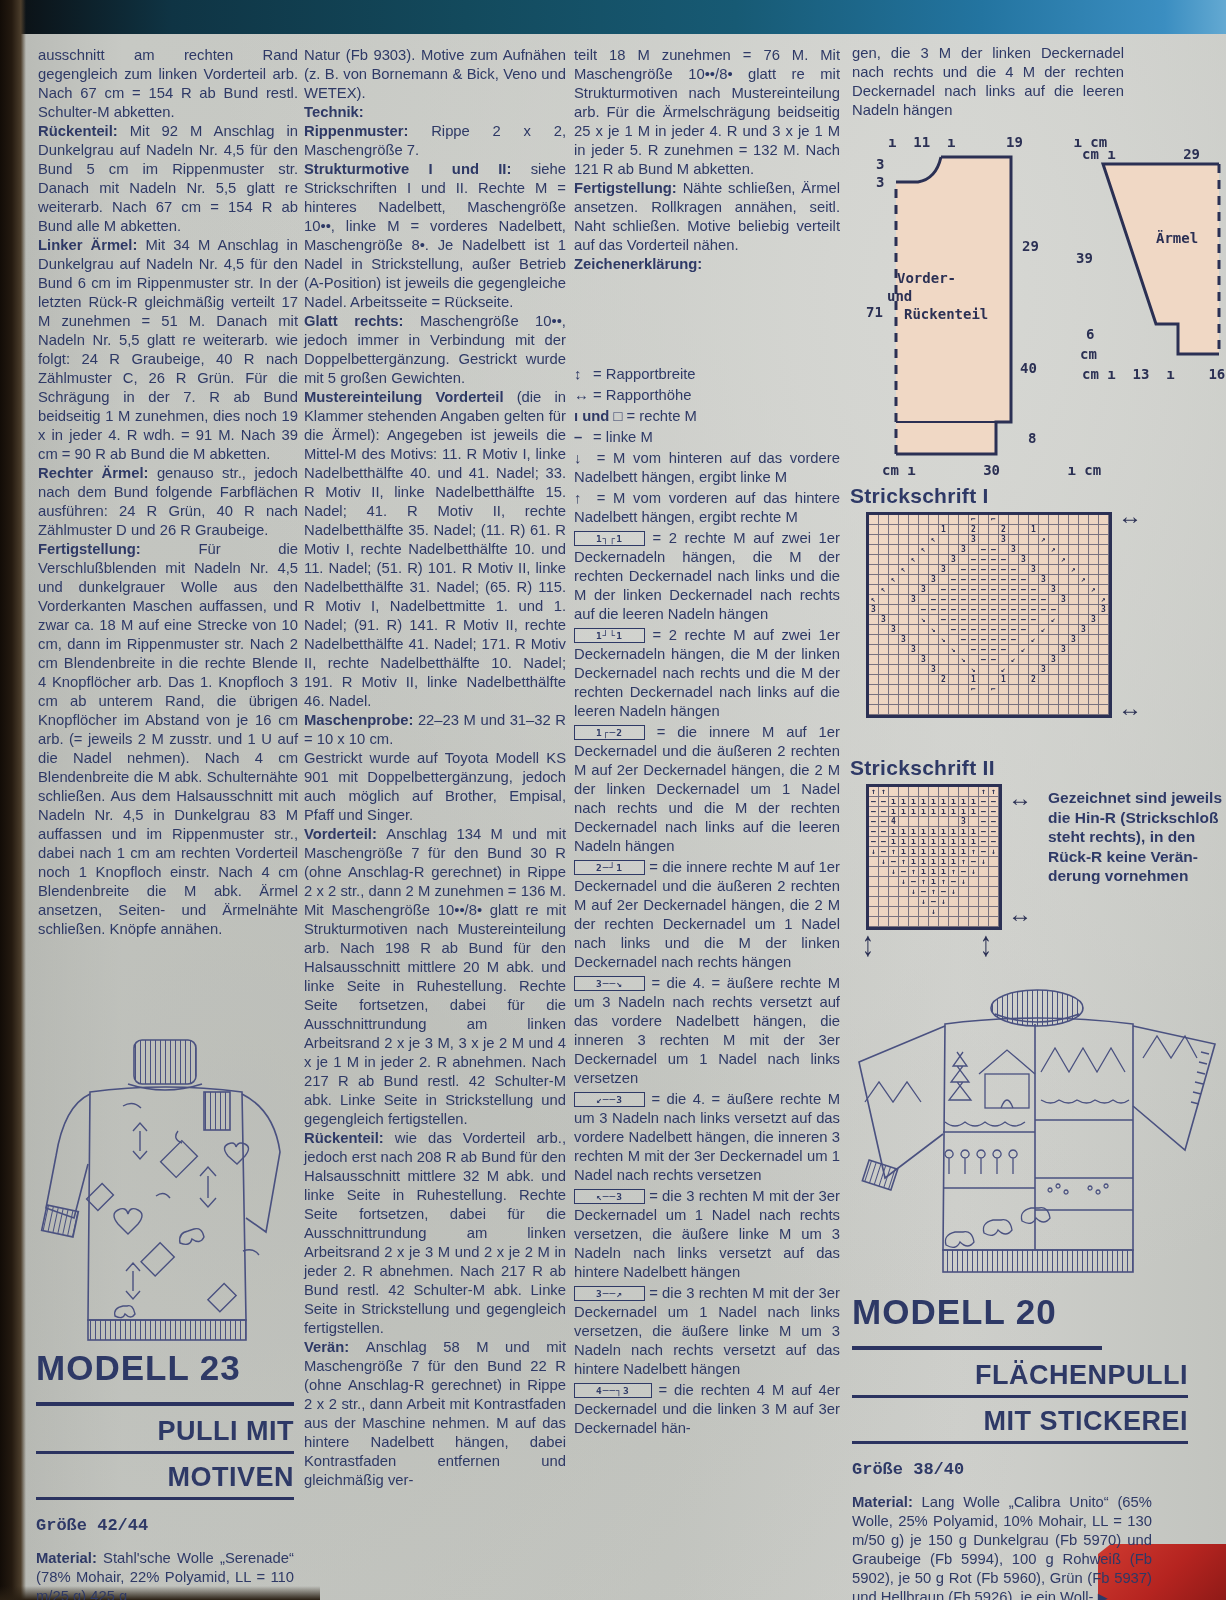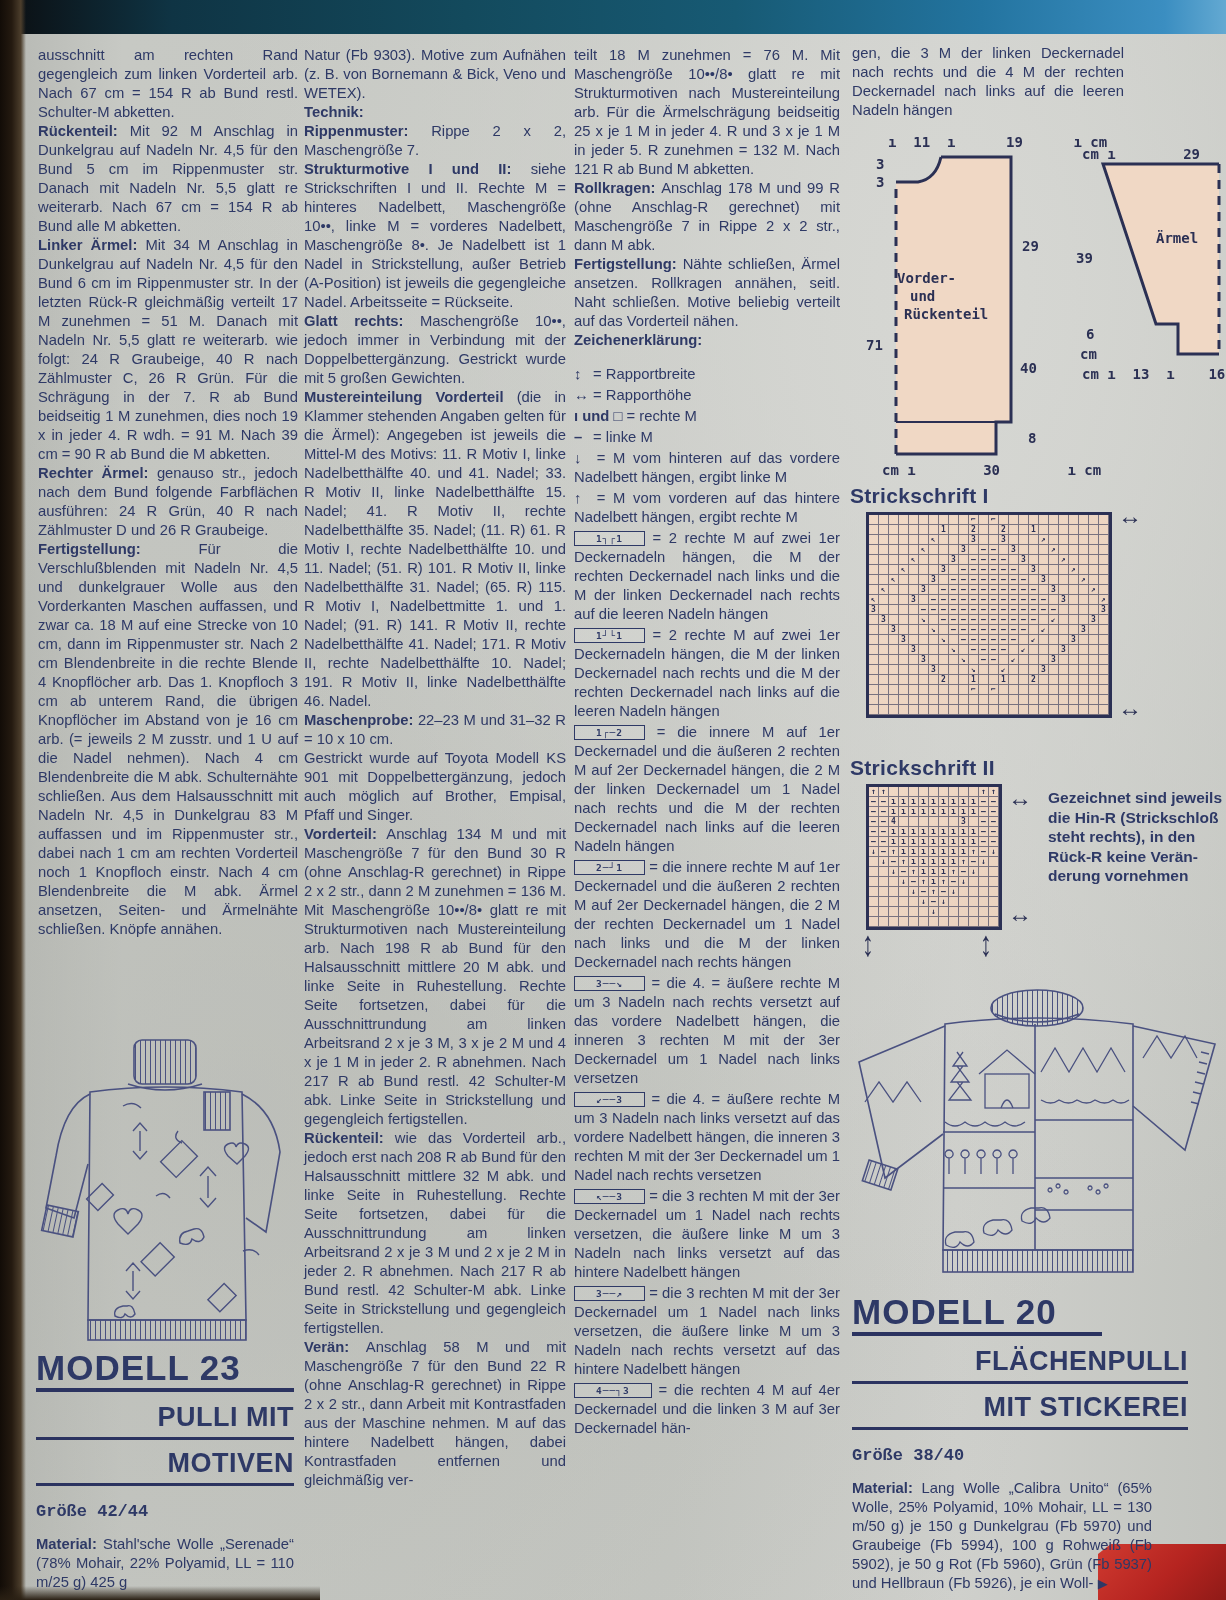--- a/index.html
+++ b/index.html
@@ -21,21 +21,21 @@
         clip-path:polygon(10% 0,100% 0,100% 100%,0 100%,0 18%);}
   .col{position:absolute;text-align:justify;font-size:14.8px;line-height:19px;}
   .para{margin:0 0 0 0;}
   .lead{font-weight:bold;}
   .legend-item{margin-top:2px;}
   .sym{font-weight:bold;display:inline-block;min-width:15px;}
   .symbox{border:1.6px solid #2e3966;font-family:"DejaVu Sans Mono",monospace;
           font-size:9.5px;line-height:11px;padding:1px 21px;letter-spacing:1px;
           vertical-align:1px;background:rgba(255,255,255,.12);font-weight:bold;}
   .h-model{font-size:35px;font-weight:bold;letter-spacing:1px;border-bottom:4px solid #2b3360;
-           padding-bottom:0;margin:0 0 10px 0;}
+           padding-bottom:14px;margin:0 0 10px 0;}
   .h-sub{font-size:27px;font-weight:bold;letter-spacing:.5px;border-bottom:3.5px solid #2b3360;
          padding-bottom:4px;margin:0 0 8px 0;white-space:nowrap;text-align:right;}
   .gsize{font-size:17px;font-weight:bold;margin:16px 0 14px 0;font-family:Liberation Mono, monospace;}
   .chart-title{position:absolute;font-size:21px;font-weight:bold;letter-spacing:.3px;}
   .chart{position:absolute;border:3px solid #2b3054;background:linear-gradient(135deg,#f0d8c5 0%,#ead2bf 100%);}
   .crow{display:flex;}
   .cell{width:10px;height:10px;box-sizing:border-box;border-right:1px solid rgba(43,48,84,.6);
         border-bottom:1px solid rgba(43,48,84,.6);font-size:8px;line-height:9px;text-align:center;
         color:#2b3054;font-family:"DejaVu Sans Mono",monospace;font-weight:bold;overflow:hidden;}
   .bigarrow{position:absolute;font-size:24px;font-weight:bold;color:#2b3054;}
@@ -67,21 +67,20 @@
     <p class="para"><span class="lead">Glatt rechts: </span>Maschengröße 10••, jedoch immer in Verbindung mit der Doppelbettergänzung. Gestrickt wurde mit 5 großen Gewichten.</p>
     <p class="para"><span class="lead">Mustereinteilung Vorderteil </span>(die in Klammer stehenden Angaben gelten für die Ärmel): Angegeben ist jeweils die Mittel-M des Motivs: 11. R Motiv I, linke Nadelbetthälfte 40. und 41. Nadel; 33. R Motiv II, linke Nadelbetthälfte 15. Nadel; 41. R Motiv II, rechte Nadelbetthälfte 35. Nadel; (11. R) 61. R Motiv I, rechte Nadelbetthälfte 10. und 11. Nadel; (51. R) 101. R Motiv II, linke Nadelbetthälfte 31. Nadel; (65. R) 115. R Motiv I, Nadelbettmitte 1. und 1. Nadel; (91. R) 141. R Motiv II, rechte Nadelbetthälfte 41. Nadel; 171. R Motiv II, rechte Nadelbetthälfte 10. Nadel; 191. R Motiv II, linke Nadelbetthälfte 46. Nadel.</p>
     <p class="para"><span class="lead">Maschenprobe: </span>22–23 M und 31–32 R = 10 x 10 cm.</p>
     <p class="para">Gestrickt wurde auf Toyota Modell KS 901 mit Doppelbettergänzung, jedoch auch möglich auf Brother, Empisal, Pfaff und Singer.</p>
     <p class="para"><span class="lead">Vorderteil: </span>Anschlag 134 M und mit Maschengröße 7 für den Bund 30 R (ohne Anschlag-R gerechnet) in Rippe 2 x 2 str., dann 2 M zunehmen = 136 M. Mit Maschengröße 10••/8• glatt re mit Strukturmotiven nach Mustereinteilung arb. Nach 198 R ab Bund für den Halsausschnitt mittlere 20 M abk. und linke Seite in Ruhestellung. Rechte Seite fortsetzen, dabei für die Ausschnittrundung am linken Arbeitsrand 2 x je 3 M, 3 x je 2 M und 4 x je 1 M in jeder 2. R abnehmen. Nach 217 R ab Bund restl. 42 Schulter-M abk. Linke Seite in Strickstellung und gegengleich fertigstellen.</p>
     <p class="para"><span class="lead">Rückenteil: </span>wie das Vorderteil arb., jedoch erst nach 208 R ab Bund für den Halsausschnitt mittlere 32 M abk. und linke Seite in Ruhestellung. Rechte Seite fortsetzen, dabei für die Ausschnittrundung am linken Arbeitsrand 2 x je 3 M und 2 x je 2 M in jeder 2. R abnehmen. Nach 217 R ab Bund restl. 42 Schulter-M abk. Linke Seite in Strickstellung und gegengleich fertigstellen.</p>
     <p class="para"><span class="lead">Verän: </span>Anschlag 58 M und mit Maschengröße 7 für den Bund 22 R (ohne Anschlag-R gerechnet) in Rippe 2 x 2 str., dann Arbeit mit Kontrastfaden aus der Maschine nehmen. M auf das hintere Nadelbett hängen, dabei Kontrastfaden entfernen und gleichmäßig ver-</p>
   </div>
 <div class="col" style="left:574px;top:46px;width:266px;">
     <p class="para">teilt 18 M zunehmen = 76 M. Mit Maschengröße 10••/8• glatt re mit Strukturmotiven nach Mustereinteilung arb. Für die Ärmelschrägung beidseitig 25 x je 1 M in jeder 4. R und 3 x je 1 M in jeder 5. R zunehmen = 132 M. Nach 121 R ab Bund M abketten.</p>
-    <p class="para"><span class="lead">Rollkragen: </span>Anschlag 178 M und 99 R (ohne Anschlag-R gerechnet) mit Maschengröße 7 in Rippe 2 x 2 str., dann M abk.</p>
     <p class="para"><span class="lead">Fertigstellung: </span>Nähte schließen, Ärmel ansetzen. Rollkragen annähen, seitl. Naht schließen. Motive beliebig verteilt auf das Vorderteil nähen.</p>
     <p class="para"><span class="lead">Zeichenerklärung: </span></p>
   </div>
 <div class="col" style="left:574px;top:363px;width:266px;">
     <p class="para legend-item"><span class="sym">↕</span> = Rapportbreite</p>
     <p class="para legend-item"><span class="sym">↔</span> = Rapporthöhe</p>
     <p class="para legend-item"><span class="sym">ı und □</span> = rechte M</p>
     <p class="para legend-item"><span class="sym">–</span> = linke M</p>
     <p class="para legend-item"><span class="sym">↓</span> = M vom hinteren auf das vordere Nadelbett hängen, ergibt linke M</p>
     <p class="para legend-item"><span class="sym">↑</span> = M vom vorderen auf das hintere Nadelbett hängen, ergibt rechte M</p>
@@ -108,27 +107,27 @@
     <path d="M50,322 L50,50" fill="none" stroke="#2b3054" stroke-width="3" stroke-dasharray="9,7"></path>
     <path d="M50,290 L150,290" fill="none" stroke="#2b3054" stroke-width="2"></path>
 
     <path d="M257,32 L373,32 L373,222 L332,222 L332,192 L310,192 Z" fill="#f0d8c5" stroke="none"></path>
     <path d="M373,222 L332,222 L332,192 L310,192 L257,32 L373,32" fill="none" stroke="#2b3054" stroke-width="3"></path>
     <path d="M373,32 L373,222" fill="none" stroke="#2b3054" stroke-width="3" stroke-dasharray="9,7"></path>
   </svg>
   <div class="schem-label" style="left:42px;top:2px;">ı  11  ı      19      ı cm</div>
   <div class="schem-label" style="left:30px;top:24px;">3</div>
   <div class="schem-label" style="left:30px;top:42px;">3</div>
-  <div class="schem-label" style="left:20px;top:172px;margin-top:33px;">71</div>
+  <div class="schem-label" style="left:20px;top:172px;">71</div>
   <div class="schem-label" style="left:176px;top:106px;">29</div>
   <div class="schem-label" style="left:174px;top:228px;">40</div>
   <div class="schem-label" style="left:182px;top:298px;">8</div>
   <div class="schem-label" style="left:36px;top:330px;">cm ı        30        ı cm</div>
   <div class="schem-label" style="left:51px;top:138px;">Vorder-</div>
-  <div class="schem-label" style="left:64px;top:156px;">und</div>
+  <div class="schem-label" style="left:41px;top:156px;">und</div>
   <div class="schem-label" style="left:58px;top:174px;">Rückenteil</div>
   <div class="schem-label" style="left:236px;top:14px;">cm ı        29        ı</div>
   <div class="schem-label" style="left:230px;top:118px;">39</div>
   <div class="schem-label" style="left:310px;top:98px;">Ärmel</div>
   <div class="schem-label" style="left:240px;top:194px;">6</div>
   <div class="schem-label" style="left:234px;top:214px;">cm</div>
   <div class="schem-label" style="left:236px;top:234px;">cm ı  13  ı    16    ı</div>
 </div>
 
 <div class="chart-title" style="left:850px;top:484px;">Strickschrift I</div>

